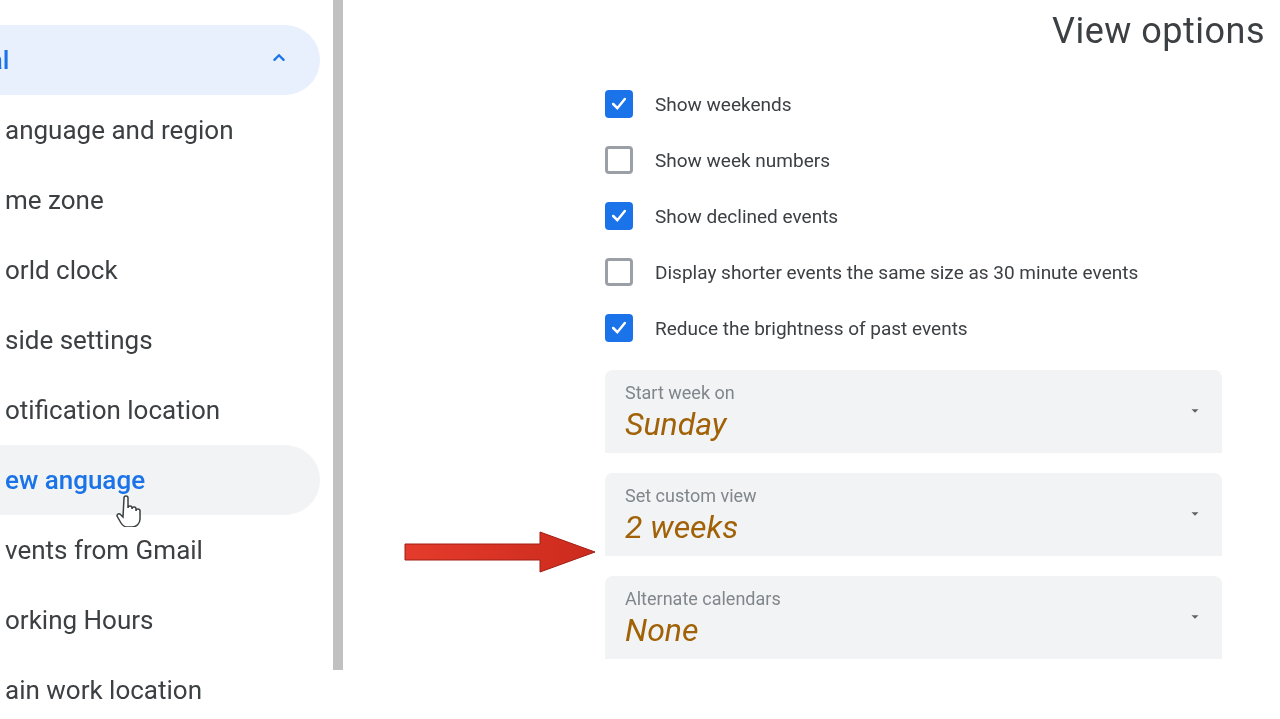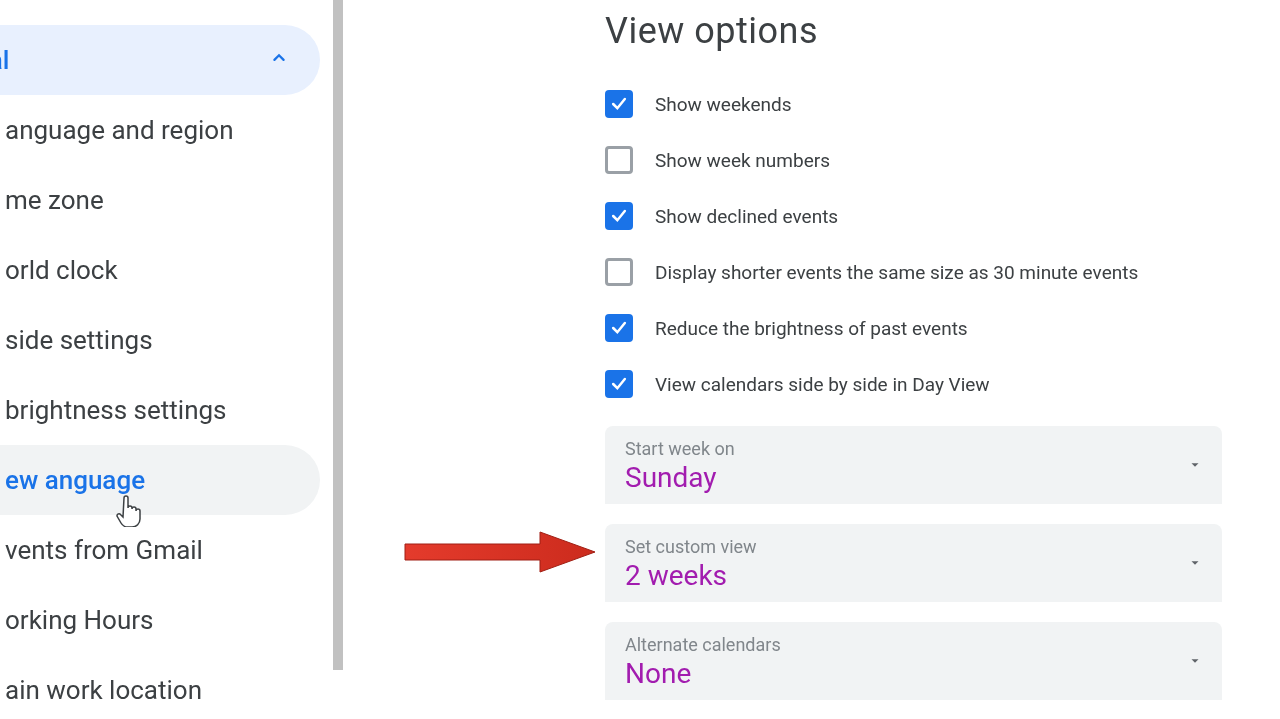--- a/index.html
+++ b/index.html
@@ -68,20 +68,21 @@
     left: 605px;
     top: 10px;
     width: 660px;
   }
   .content-title {
     font-size: 36px;
     color: #3c4043;
     font-weight: 400;
     margin-bottom: 38px;
     letter-spacing: 0.5px;
+    text-align: right;
   }
   .cb-row {
     display: flex;
     align-items: center;
     margin-bottom: 28px;
   }
   .cb {
     width: 28px;
     height: 28px;
     border-radius: 4px;
@@ -119,22 +120,23 @@
   .select-text {
     display: flex;
     flex-direction: column;
   }
   .select-label {
     font-size: 18px;
     color: #80868b;
     margin-bottom: 2px;
   }
   .select-value {
-    font-size: 28px;
-    color: #a21caf;
+    font-size: 32px;
+    color: #a16207;
+    font-style: italic;
   }
   .arrow-annotation {
     position: absolute;
     left: 400px;
     top: 522px;
     pointer-events: none;
   }
   .cursor-hand {
     position: absolute;
     left: 115px;
@@ -160,21 +162,21 @@
   <div class="nav-item">
       <span>me zone</span>
     </div>
   <div class="nav-item">
       <span>orld clock</span>
     </div>
   <div class="nav-item">
       <span>side settings</span>
     </div>
   <div class="nav-item">
-      <span>brightness settings</span>
+      <span>otification location</span>
     </div>
   <div class="nav-item active">
       <span>ew anguage</span>
     </div>
   <div class="nav-item">
       <span>vents from Gmail</span>
     </div>
   <div class="nav-item">
       <span>orking Hours</span>
     </div>
@@ -214,28 +216,20 @@
     <span class="cb unchecked"></span>
     <span class="cb-label">Display shorter events the same size as 30 minute events</span>
   </div>
   <div class="cb-row">
     <span class="cb checked">
         <svg viewBox="0 0 24 24">
           <path d="M5 12l5 5 9-11" stroke="#fff" stroke-width="3" fill="none" stroke-linecap="round"></path>
         </svg>
       </span>
     <span class="cb-label">Reduce the brightness of past events</span>
-  </div>
-  <div class="cb-row">
-    <span class="cb checked">
-        <svg viewBox="0 0 24 24">
-          <path d="M5 12l5 5 9-11" stroke="#fff" stroke-width="3" fill="none" stroke-linecap="round"></path>
-        </svg>
-      </span>
-    <span class="cb-label">View calendars side by side in Day View</span>
   </div>
 
   <div class="select-box">
     <div class="select-text">
       <span class="select-label">Start week on</span>
       <span class="select-value">Sunday</span>
     </div>
     <span><svg width="14" height="14" viewBox="0 0 24 24">
           <path d="M6 9l6 6 6-6" fill="#5f6368"></path>
         </svg></span>

